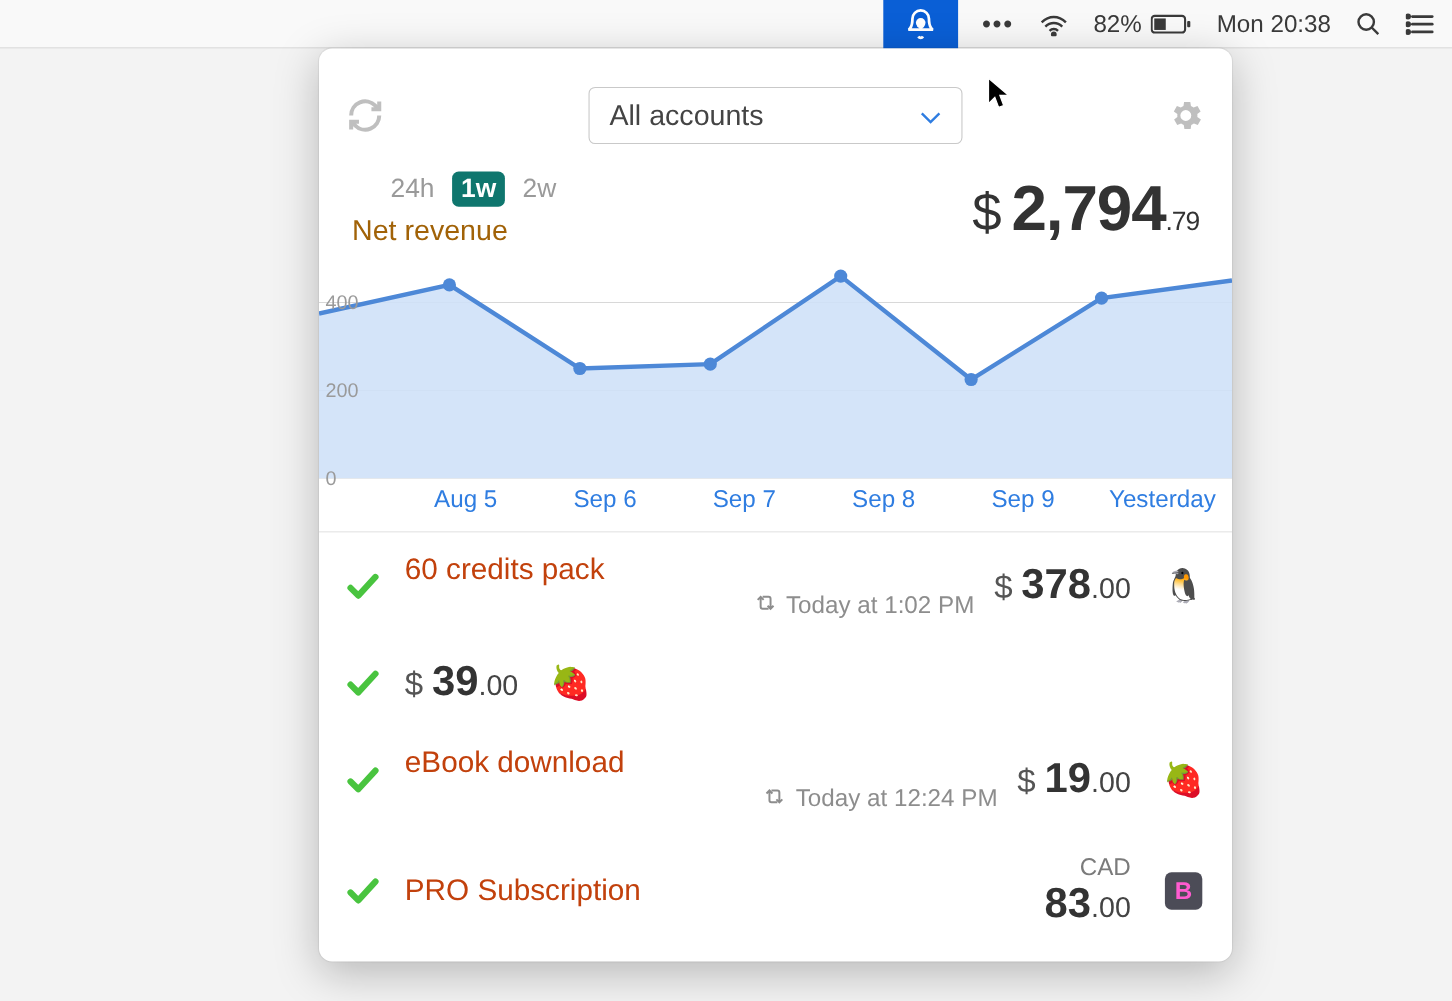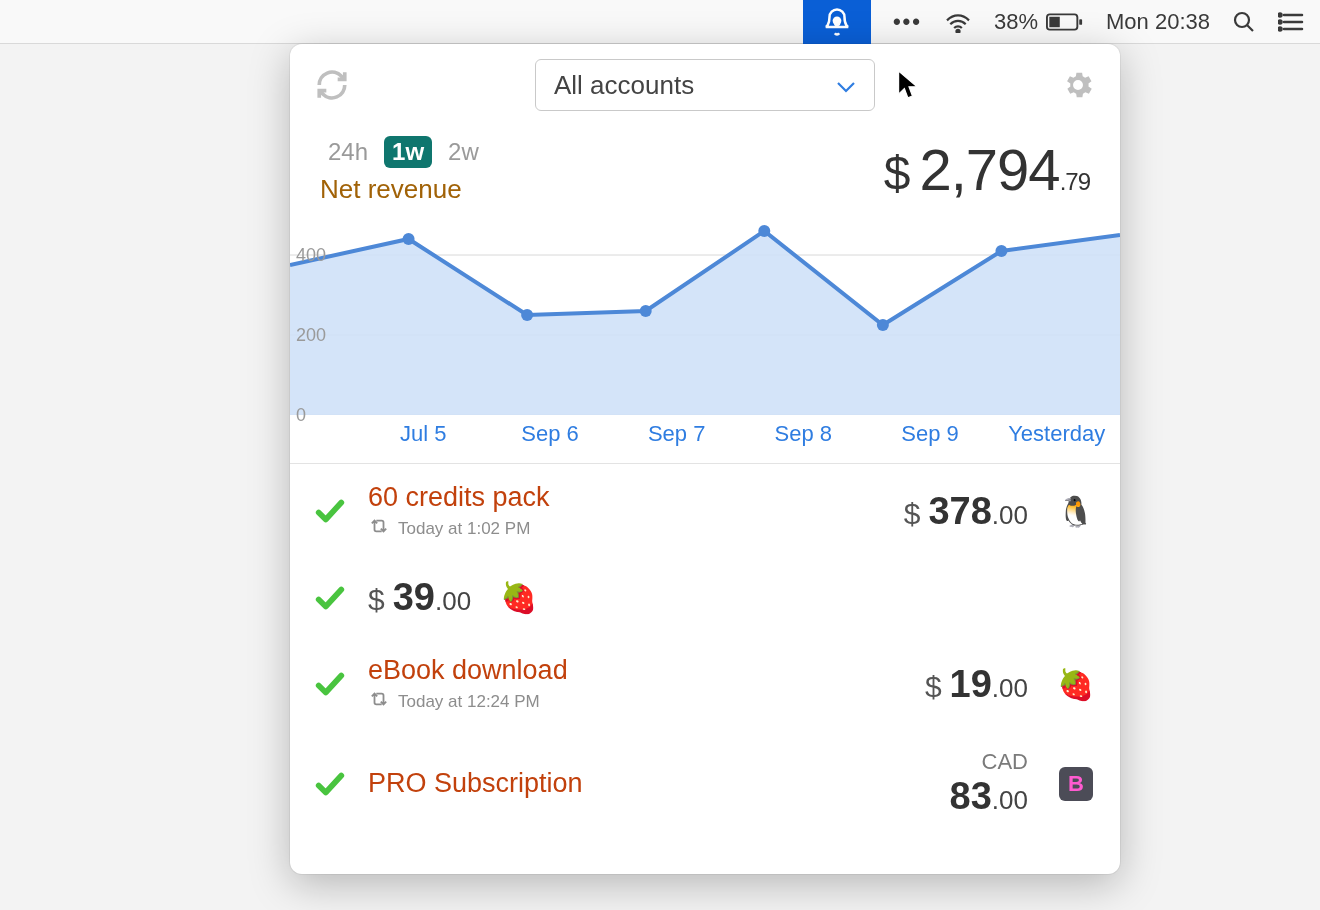--- a/index.html
+++ b/index.html
@@ -48,20 +48,21 @@
   box-shadow: 0 10px 40px rgba(0,0,0,.25), 0 0 0 1px rgba(0,0,0,.05);
   overflow: hidden;
 }
 
 
 .panel-header {
   height: 70px;
   display: flex;
   align-items: center;
   padding: 12px 22px 0 22px;
+  margin-top: 20px;
 }
 .refresh-btn { width:40px; height:40px; display:flex; align-items:center; justify-content:center; cursor:pointer; }
 .account-select {
   margin: 0 auto;
   border: 1px solid #c9c9c9;
   border-radius: 6px;
   height: 52px;
   width: 340px;
   display: flex;
   align-items: center;
@@ -74,48 +75,48 @@
 .account-select .chev { color:#2f7de1; }
 .gear-btn { width:40px; height:40px; display:flex; align-items:center; justify-content:center; cursor:pointer; }
 
 
 .summary {
   display: flex;
   justify-content: space-between;
   align-items: flex-start;
   padding: 22px 30px 0 30px;
 }
-.range-tabs { display:flex; gap:8px; font-size:24px; color:#9a9a9a; align-items:center;}
+.range-tabs { display:flex; gap:8px; font-size:24px; color:#9a9a9a; align-items:center;margin-left:27px;}
 .range-tab { cursor:pointer; padding:2px 8px; border-radius:6px; }
 .range-tab.active { background:#0f766e; color:#fff; font-weight:600; }
 .metric-label { font-size:26px; color:#a16207; margin-top:6px; }
 .revenue { font-size:58px; color:#333; font-weight:400; letter-spacing:-1px; display:flex; align-items:baseline; gap:10px;}
 .revenue .dollar { font-size:48px; font-weight:400; }
-.revenue .whole { font-weight:400; }
+.revenue .whole { font-weight:700; }
 .revenue .cents { font-size:24px; font-weight:400; }
 
 
 .chart-area { position:relative; height:200px; margin-top:10px; }
 .chart-svg { width:100%; height:100%; display:block; }
 .y-tick { position:absolute; left:6px; font-size:18px; color:#9a9a9a; transform: translateY(-50%); }
 .x-labels { display:flex; padding:6px 0 0 70px; border-top:none; }
 .x-label { flex:1; text-align:center; color:#2f7de1; font-size:22px; cursor:pointer; }
 
 
 .tx-list { border-top: 1px solid #e3e3e3; margin-top:16px; }
 .tx-row {
   display:flex; align-items:center;
   padding: 18px 24px 18px 20px;
   gap: 18px;
 }
 .tx-row + .tx-row { border-top: none; }
 .tx-check { width:40px; flex-shrink:0; display:flex; align-items:center; justify-content:center; }
 .tx-main { flex:1; min-width:0; }
 .tx-title { font-size:27px; color:#c2410c; }
-.tx-sub { display:flex; align-items:center; gap:8px; margin-top:4px; color:#8d8d8d; font-size:17px; }
+.tx-sub { display:flex; align-items:center; gap:8px; margin-top:4px; color:#8d8d8d; font-size:22px;justify-content:flex-end; }
 .tx-amount { text-align:right; padding-right:10px; }
 .tx-cur-label { font-size:22px; color:#7b7b7b; display:block; text-align:right; }
 .tx-amount .dollar { font-size:30px; color:#555; font-weight:300; margin-right:8px;}
 .tx-amount .whole { font-size:38px; color:#333; font-weight:700; }
 .tx-amount .cents { font-size:26px; color:#444; }
 .tx-icon { width:40px; height:40px; display:flex; align-items:center; justify-content:center; font-size:30px; }
 .badge-b { width:34px; height:34px; border-radius:6px; background:#4c4c57; color:#ff5bd0; font-weight:800; font-size:22px; display:flex; align-items:center; justify-content:center; font-family: Arial, sans-serif;}
 
 
 .cursor { position:absolute; top:70px; left:897px; pointer-events:none; }
@@ -135,21 +136,21 @@
   <span class="bullets">•••</span>
   <span>
     <svg width="28" height="22" viewBox="0 0 24 20" fill="none" stroke="#3a3a3a" stroke-width="2">
       <path d="M2 8.5C5 5.5 9 4 12 4s7 1.5 10 4.5"></path>
       <path d="M5 12c2-2 4.5-3 7-3s5 1 7 3"></path>
       <path d="M8.5 15.5c1-1 2.2-1.5 3.5-1.5s2.5.5 3.5 1.5"></path>
       <circle cx="12" cy="18.5" r="1.4" fill="#3a3a3a"></circle>
     </svg>
   </span>
   <div class="battery-wrap">
-    <span>38%</span>
+    <span>82%</span>
     <svg width="38" height="20" viewBox="0 0 40 20">
       <rect x="1" y="2" width="32" height="16" rx="3" fill="none" stroke="#3a3a3a" stroke-width="2"></rect>
       <rect x="35" y="7" width="3" height="6" rx="1" fill="#3a3a3a"></rect>
       <rect x="3.5" y="4.5" width="11" height="11" fill="#3a3a3a"></rect>
     </svg>
   </div>
   <span class="time">Mon 20:38</span>
   <span>
     <svg width="24" height="24" viewBox="0 0 24 24" fill="none" stroke="#3a3a3a" stroke-width="2.2">
       <circle cx="10" cy="10" r="7"></circle>
@@ -223,21 +224,21 @@
         <path d="M0,50 L118.57142857142857,24 L237.14285714285714,100 L355.7142857142857,96 L474.2857142857143,16 L592.8571428571429,110 L711.4285714285714,36 L830,20" fill="none" stroke="#4d88d7" stroke-width="4"></path>
         <circle cx="118.57142857142857" cy="24" r="6" fill="#4d88d7"></circle>
         <circle cx="237.14285714285714" cy="100" r="6" fill="#4d88d7"></circle>
         <circle cx="355.7142857142857" cy="96" r="6" fill="#4d88d7"></circle>
         <circle cx="474.2857142857143" cy="16" r="6" fill="#4d88d7"></circle>
         <circle cx="592.8571428571429" cy="110" r="6" fill="#4d88d7"></circle>
         <circle cx="711.4285714285714" cy="36" r="6" fill="#4d88d7"></circle>
       </svg>
   </div>
   <div class="x-labels" id="x-labels">
-      <span class="x-label">Jul 5</span>
+      <span class="x-label">Aug 5</span>
       <span class="x-label">Sep 6</span>
       <span class="x-label">Sep 7</span>
       <span class="x-label">Sep 8</span>
       <span class="x-label">Sep 9</span>
       <span class="x-label">Yesterday</span>
     </div>
 
   <div class="tx-list" id="tx-list">
       <div class="tx-row">
         <div class="tx-check">

